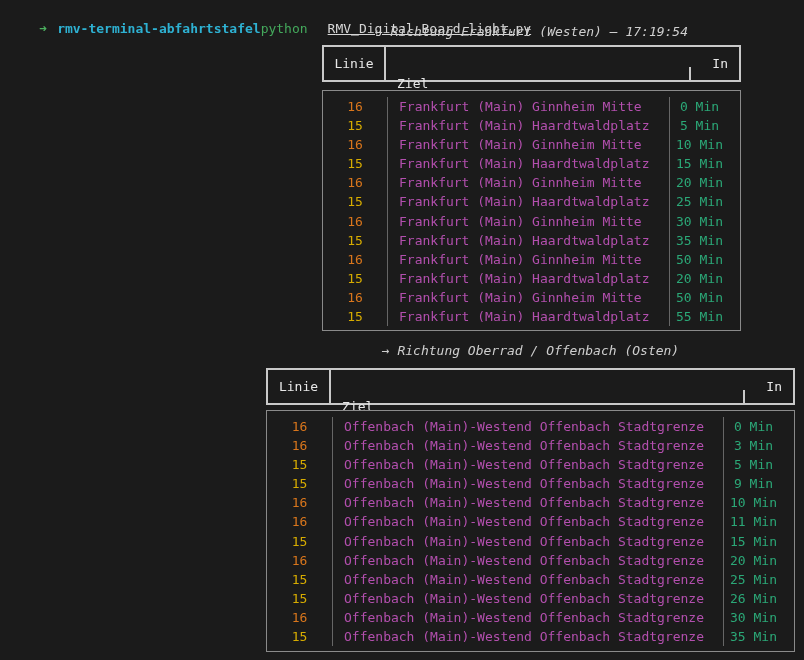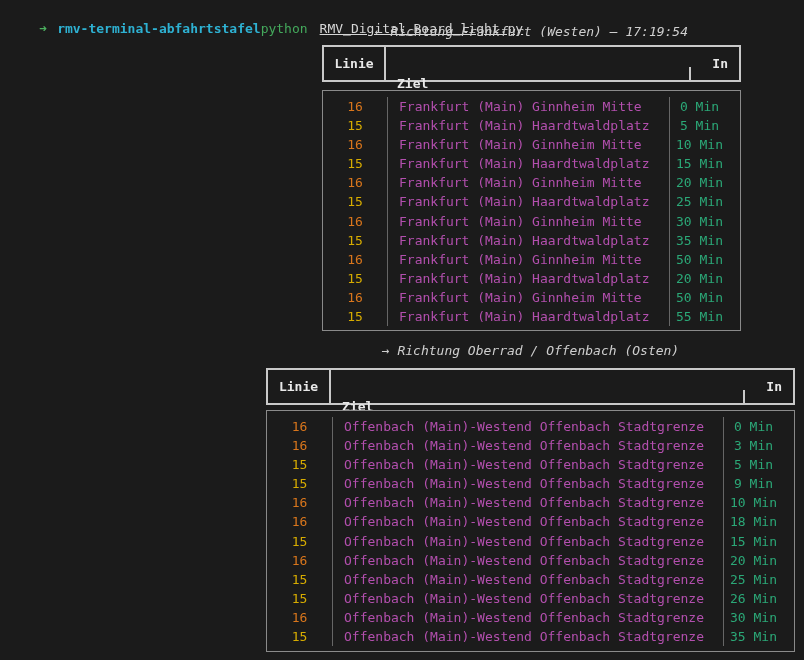--- a/index.html
+++ b/index.html
@@ -10,39 +10,39 @@
     font-size: 13px;
     color: #d6d6d6;
     position: relative;
   }
   .prompt-line {
     position: absolute; left: 8px; top: 0; height: 19px; line-height: 19px;
     white-space: pre;
   }
   .prompt-arrow { color: #4cb05f; font-weight: bold; margin-right: 10px; }
   .prompt-dir   { color: #2eb1d2; font-weight: bold; }
-  .prompt-cmd   { color: #44a95c; margin-right: 12px; }
+  .prompt-cmd   { color: #44a95c; margin-right: 20px; }
   .prompt-arg   { color: #d6d6d6; text-decoration: underline; }
 
   .board-title {
     position: absolute; text-align: center;
     font-style: italic; color: #cfcfcf;
     height: 19px; line-height: 19px; white-space: pre;
   }
   .board-title.t1 { left: 322px; top: 2px;  width: 419px; margin-top: 20px; }
   .board-title.t2 { left: 266px; top: 341px; width: 529px; }
 
   .thead {
     position: absolute; display: flex;
     border: 2px solid #c9c9c9; background: #1b1b1b;
   }
   .thead.h1 { left: 322px; top: 45px;  width: 419px; height: 37px; }
   .thead.h2 { left: 266px; top: 368px; width: 529px; height: 37px; }
   .th {
-    line-height: 33px; font-weight: bold; color: #e8e8e8; white-space: pre;
+    line-height: 33px; font-weight: normal; color: #e8e8e8; white-space: pre;
   }
   .th.linie { width: 62px; text-align: center; border-right: 2px solid #c9c9c9; }
   .h2 .th.linie { width: 63px; }
   .th.ziel  { flex: 1; padding-left: 11px; border-right: 2px solid #c9c9c9; margin-top: 20px; }
   .th.in    { width: 48px; text-align: right; padding-right: 11px; }
 
   .tbody {
     position: absolute; border: 1px solid #8a8a8a;
     padding-top: 6px; background: #1b1b1b;
   }
@@ -182,21 +182,21 @@
 
       <div class="trow">
         <div class="td linie" style="color: rgb(217, 118, 28);">16</div>
         <div class="td ziel">Offenbach (Main)-Westend Offenbach Stadtgrenze</div>
         <div class="td in">10 Min</div>
       </div>
 
       <div class="trow">
         <div class="td linie" style="color: rgb(217, 118, 28);">16</div>
         <div class="td ziel">Offenbach (Main)-Westend Offenbach Stadtgrenze</div>
-        <div class="td in">18 Min</div>
+        <div class="td in">11 Min</div>
       </div>
 
       <div class="trow">
         <div class="td linie" style="color: rgb(215, 172, 0);">15</div>
         <div class="td ziel">Offenbach (Main)-Westend Offenbach Stadtgrenze</div>
         <div class="td in">15 Min</div>
       </div>
 
       <div class="trow">
         <div class="td linie" style="color: rgb(217, 118, 28);">16</div>

